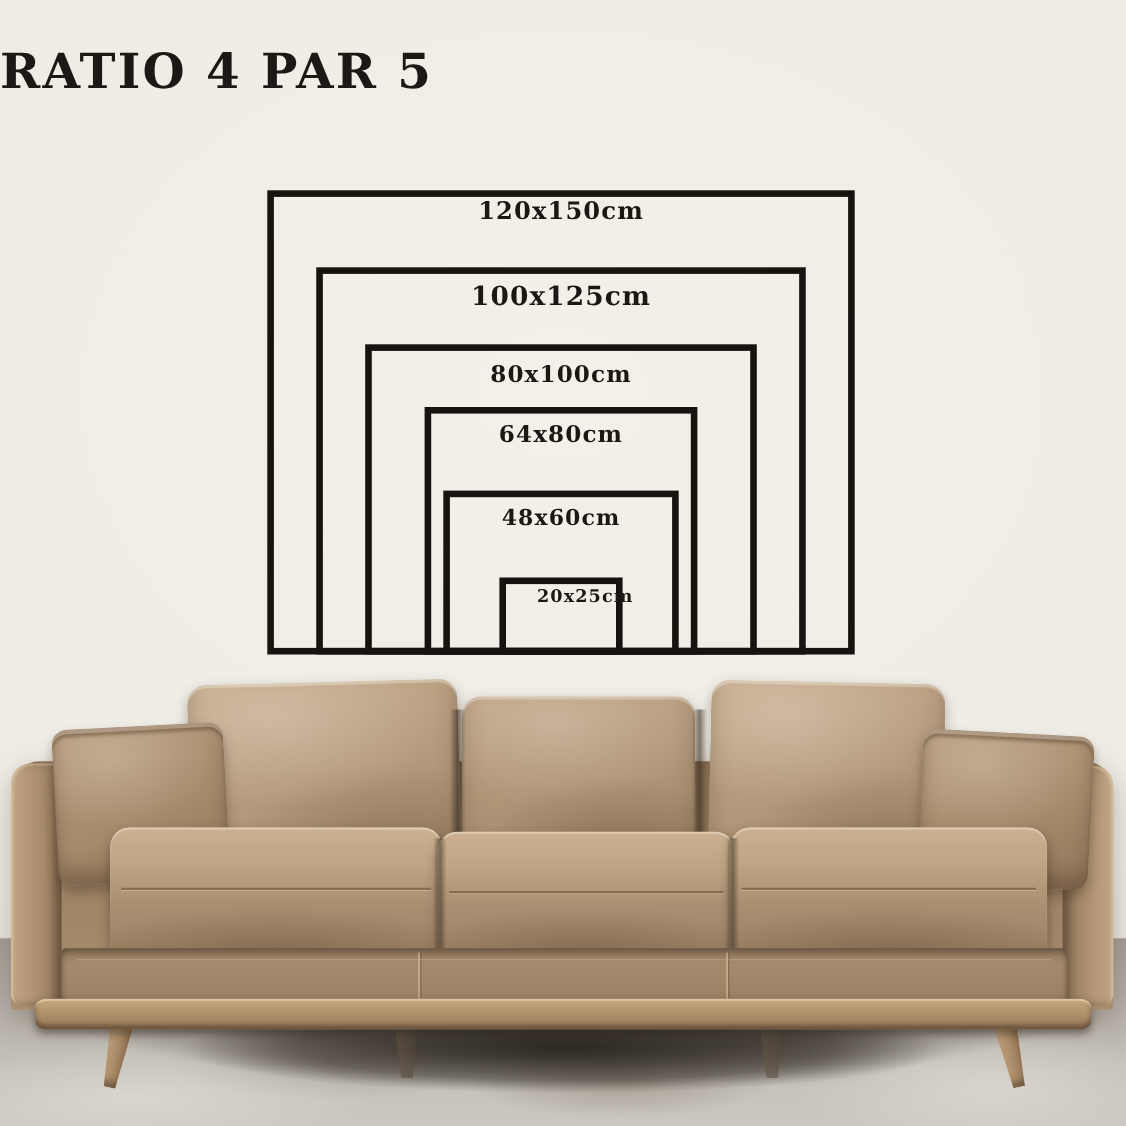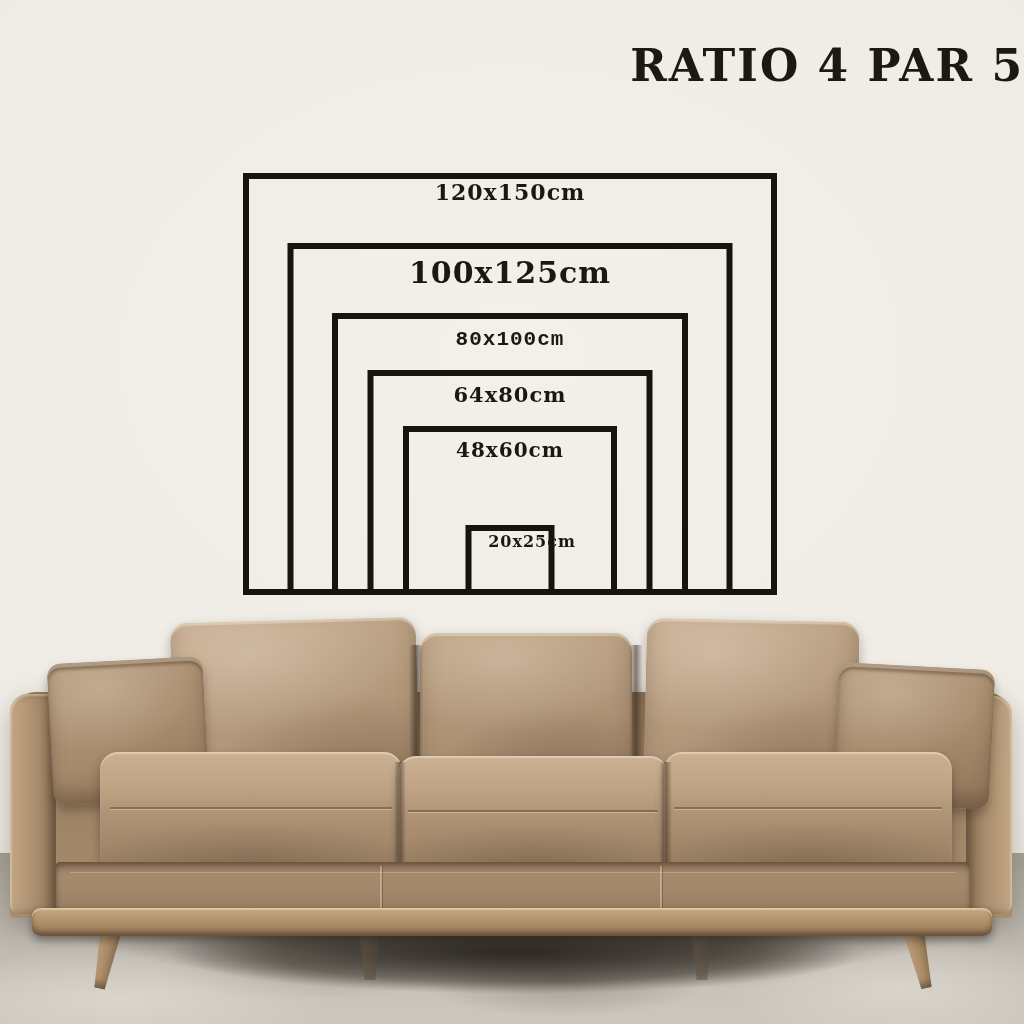--- a/index.html
+++ b/index.html
@@ -13,21 +13,21 @@
     background:
       radial-gradient(60% 55% at 50% 38%, rgba(35,30,24,.78) 0%, rgba(55,48,40,.5) 45%, rgba(90,84,75,0) 75%),
       radial-gradient(30% 40% at 12% 85%, rgba(232,228,220,.55), transparent 70%),
       radial-gradient(25% 45% at 88% 80%, rgba(228,223,215,.6), transparent 70%),
       radial-gradient(20% 30% at 55% 75%, rgba(120,112,100,.45), transparent 70%),
       radial-gradient(18% 28% at 70% 60%, rgba(110,104,94,.4), transparent 70%),
       radial-gradient(22% 30% at 30% 65%, rgba(125,118,106,.35), transparent 70%),
       linear-gradient(180deg, #a39e96 0%, #b5b0a8 35%, #c5c0b8 70%, #ccc7bf 100%);}
 
   
-  .title{position:absolute;left:0;top:40px;width:1024px;text-align:right;
+  .title{position:absolute;left:0;top:40px;width:1024px;text-align:left;
     font-size:44px;font-weight:700;letter-spacing:2px;color:#1c1813;}
 
   
   .size-chart{position:absolute;}
   .size-rect{position:absolute;bottom:0;left:50%;transform:translateX(-50%);
     box-sizing:border-box;background:transparent;display:flex;justify-content:center;align-items:flex-start;}
   .size-label{font-weight:700;color:#1b1712;letter-spacing:1px;white-space:nowrap;line-height:1.1;}
 
   
   .sofa{position:absolute;left:0;top:0;width:1024px;height:1024px;}
@@ -112,32 +112,32 @@
 
   <div class="floor"></div>
 
   <div class="title">RATIO 4 PAR 5</div>
 
   <div class="size-chart" id="size-chart" style="left: 243px; top: 173px; width: 534px; height: 422px;">
       <div class="size-rect" style="width: 534px; height: 422px; border: 6px solid rgb(23, 19, 14);">
         <div class="size-label" style="font-size: 22px; padding-top: 1px; color: rgb(27, 23, 18);">120x150cm</div>
       </div>
       <div class="size-rect" style="width: 445px; height: 352px; border: 6px solid rgb(23, 19, 14);">
-        <div class="size-label" style="font-size: 30px; padding-top: 7px; color: rgb(27, 23, 18);">100x125cm</div>
+        <div class="size-label" style="font-size: 24px; padding-top: 7px; color: rgb(27, 23, 18);">100x125cm</div>
       </div>
-      <div class="size-rect" style="width: 356px; height: 282px; border: 6px solid rgb(23, 19, 14); font-family: Liberation Mono, monospace;">
+      <div class="size-rect" style="width: 356px; height: 282px; border: 6px solid rgb(23, 19, 14);">
         <div class="size-label" style="font-size: 21px; padding-top: 9px; color: rgb(27, 23, 18);">80x100cm</div>
       </div>
-      <div class="size-rect" style="width: 285px; height: 225px; border: 6px solid rgb(23, 19, 14); margin-top: 28px;">
+      <div class="size-rect" style="width: 248px; height: 225px; border: 6px solid rgb(23, 19, 14); margin-top: 28px;">
         <div class="size-label" style="font-size: 21px; padding-top: 7px; color: rgb(27, 23, 18);">64x80cm</div>
       </div>
-      <div class="size-rect" style="width: 214px; height: 169px; border: 6px solid rgb(23, 19, 14);">
+      <div class="size-rect" style="width: 214px; height: 149px; border: 6px solid rgb(23, 19, 14);">
         <div class="size-label" style="font-size: 20px; padding-top: 7px; color: rgb(27, 23, 18);">48x60cm</div>
       </div>
-      <div class="size-rect" style="width: 89px; height: 70px; border: 6px solid rgb(23, 19, 14); padding-left: 44px;">
+      <div class="size-rect" style="width: 112px; height: 70px; border: 6px solid rgb(23, 19, 14); padding-left: 44px;">
         <div class="size-label" style="font-size: 16px; padding-top: 2px; color: rgb(27, 23, 18);">20x25cm</div>
       </div>
     </div>
 
   <div class="sofa">
     <div class="abs under-shadow"></div>
     <div class="abs back-shell"></div>
     <div class="abs shell-edge-left"></div>
     <div class="abs shell-edge-right"></div>
 

